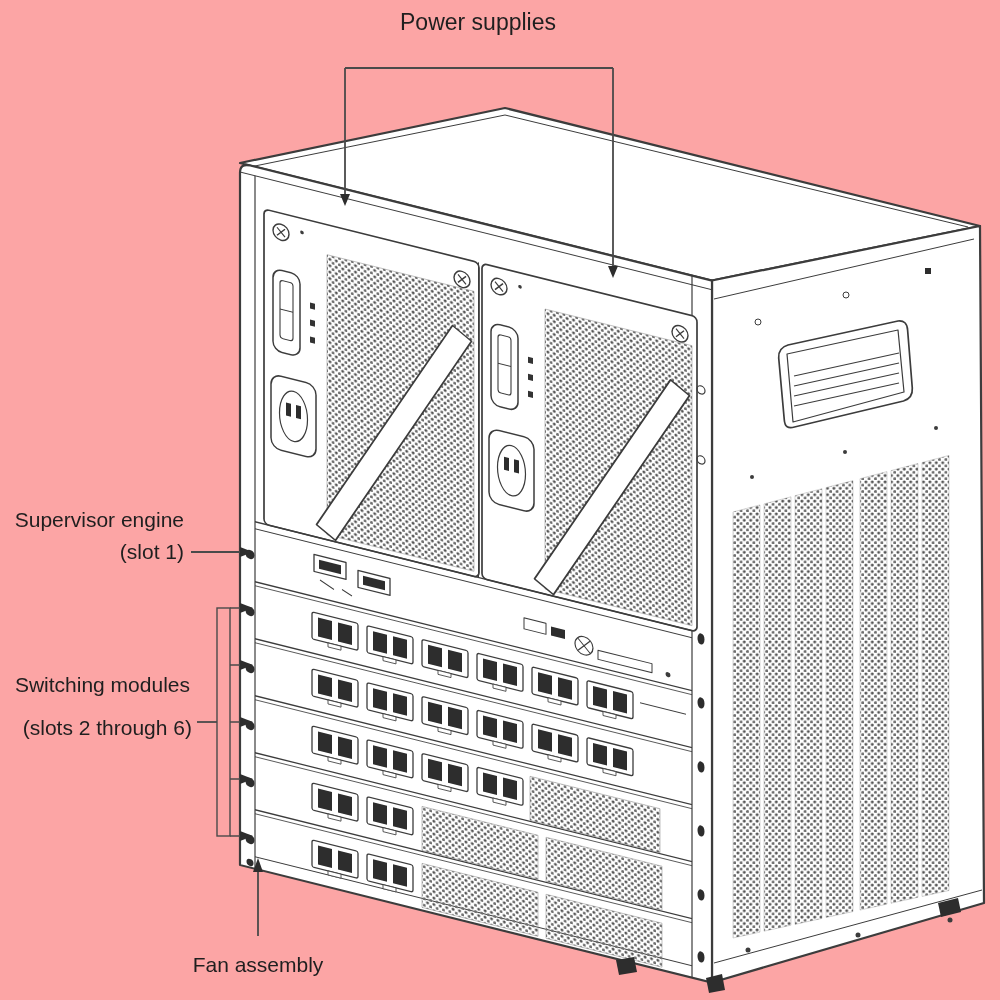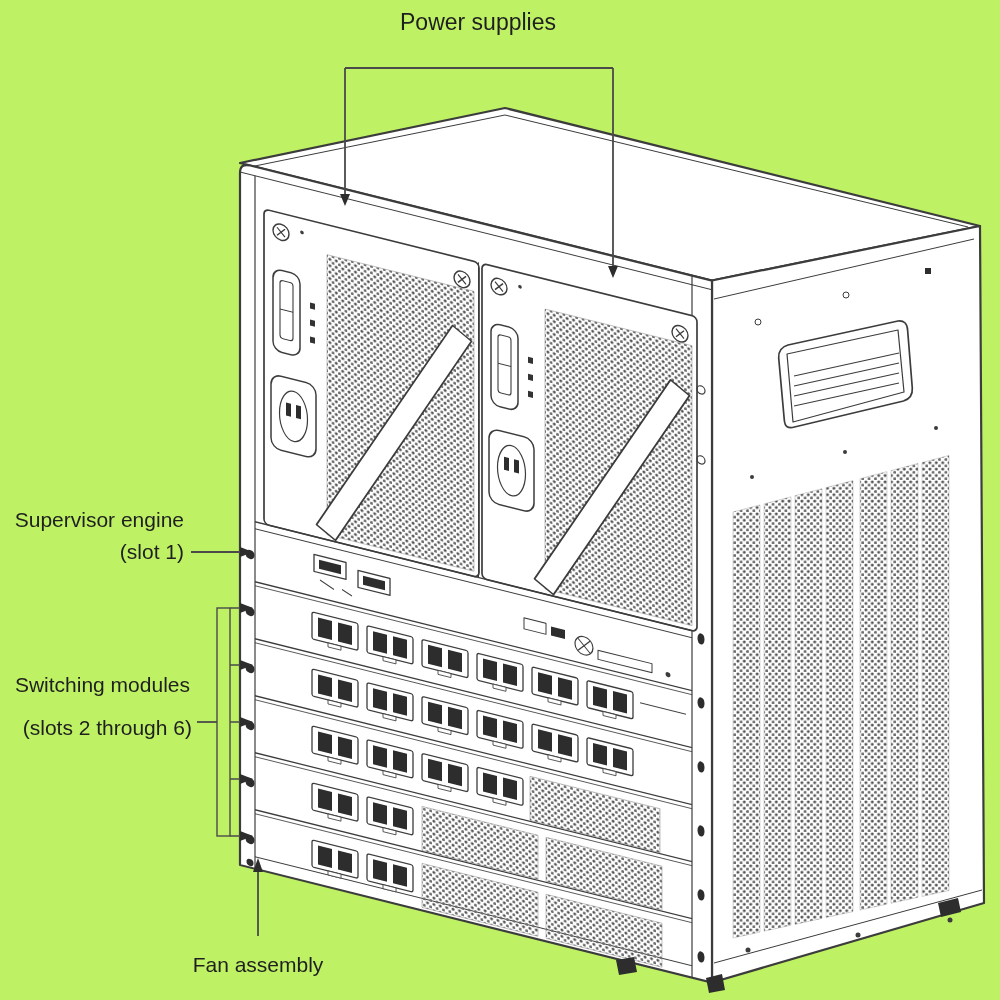--- a/index.html
+++ b/index.html
@@ -1,16 +1,16 @@
 <!DOCTYPE html>
 <html><head>
 <meta charset="utf-8">
 <style>
   html,body{margin:0;padding:0;background:#ffffff;}
-  .stage{position:relative;width:1000px;height:1000px;background:#bef264;overflow:hidden;text-decoration:underline;}
+  .stage{position:relative;width:1000px;height:1000px;background:#fca5a5;overflow:hidden;text-decoration:underline;}
   svg{display:block;filter:blur(.3px);}
   text{font-family:"Liberation Sans","DejaVu Sans",sans-serif;fill:#1f1f1f;}
   .lbl-top{font-size:23px;}
   .lbl{font-size:21px;}
 </style>
 </head>
 <body>
 
 <div class="stage">
 <svg width="1000" height="1000" viewBox="0 0 1000 1000">

